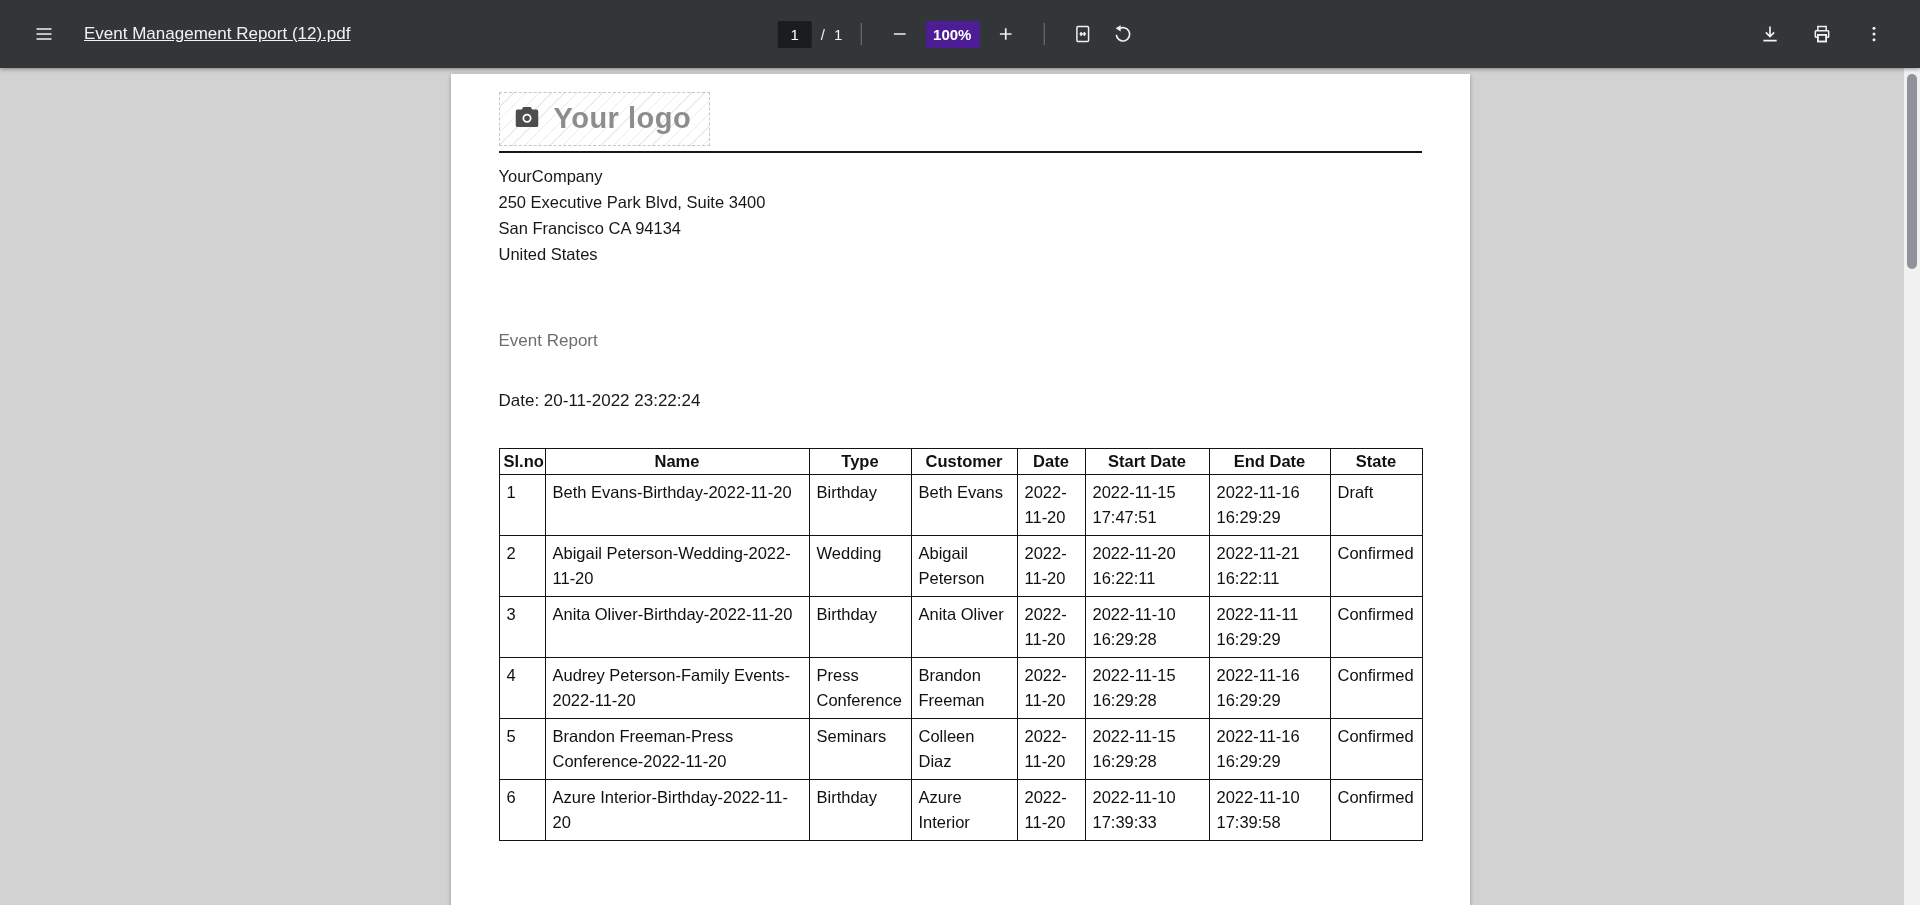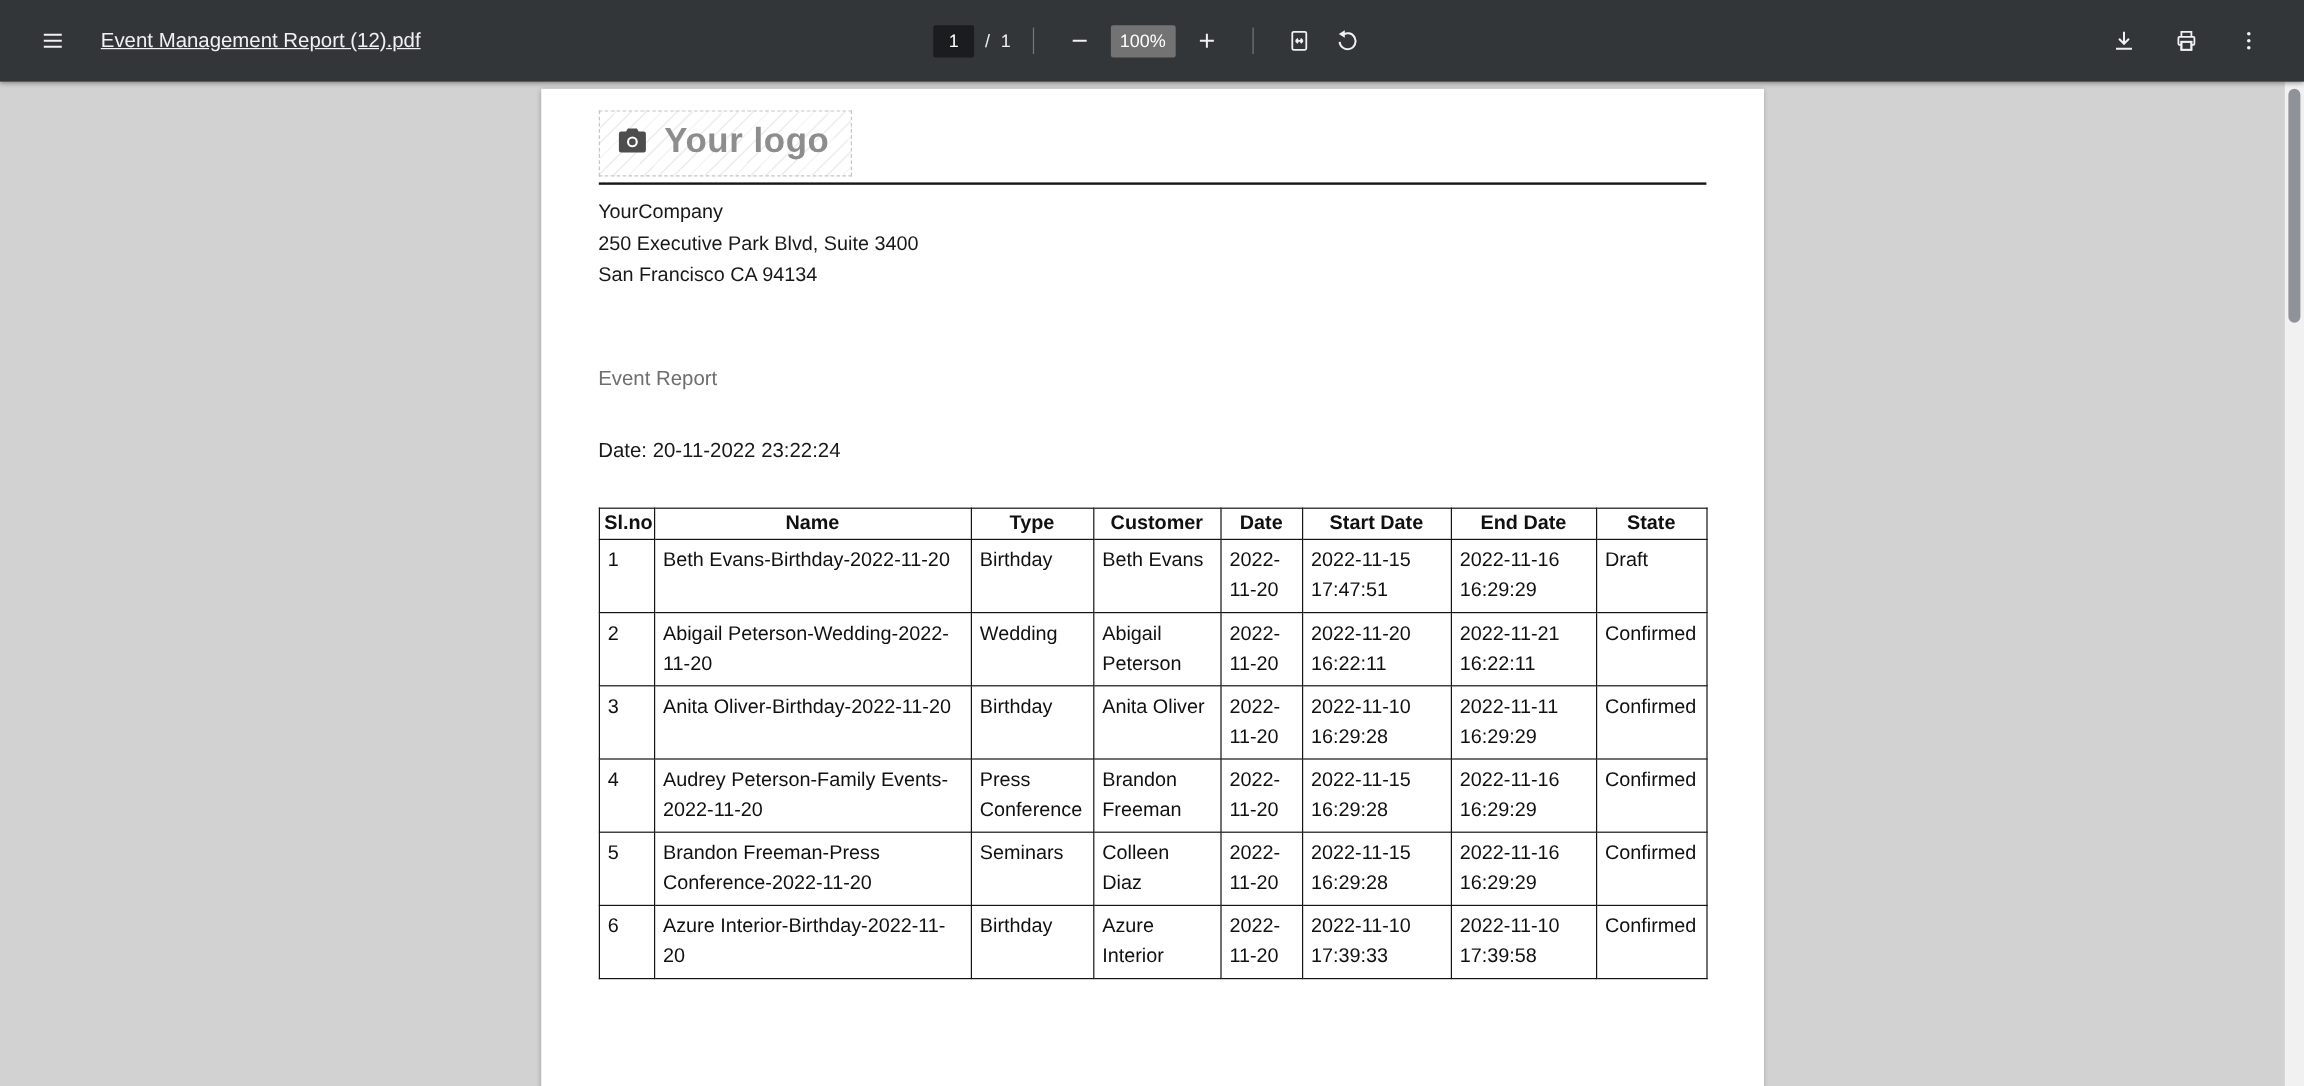--- a/index.html
+++ b/index.html
@@ -38,24 +38,25 @@
     width: 34px; height: 27px;
     background: #1a1c1e; border: none; border-radius: 2px;
     color: #fff; text-align: center; font-size: 15px;
     font-family: "Liberation Sans", sans-serif;
   }
   .pager-sep { margin: 0 9px; font-size: 15px; color: #f1f1f1; }
   .page-total { font-size: 15px; color: #f1f1f1; }
   .vsep { width: 1px; height: 22px; background: #75797d; margin: 0 18px; }
   .zoom-box {
     min-width: 54px; height: 27px; padding: 0 7px;
-    background: #737373; border-radius: 2px;
+    background: #4c1d95; border-radius: 2px;
     color: #fff; font-size: 15px;
     display: flex; align-items: center; justify-content: center;
     margin: 16px 6px;
+    font-weight: bold;
   }
   .toolbar-right { margin-left: auto; display: flex; align-items: center; gap: 12px; padding-right: 26px; }
 
   
   .viewer-body {
     position: absolute; top: 68px; left: 0; right: 0; bottom: 0;
     overflow: hidden;
   }
   .pdf-page {
     width: 1019px; min-height: 1120px;
@@ -218,20 +219,21 @@
         </span>
         <span class="logo-text">Your logo</span>
       </div>
 
       <hr class="header-rule">
 
       <div class="address-block">
         <div>YourCompany</div>
         <div>250 Executive Park Blvd, Suite 3400</div>
         <div>San Francisco CA 94134</div>
+        <div>United States</div>
       </div>
 
       <div class="report-title">Event Report</div>
 
       <div class="date-line">Date: 20-11-2022 23:22:24</div>
 
       <table class="report-table">
         <colgroup>
           <col style="width:46px">
             <col style="width:264px">

